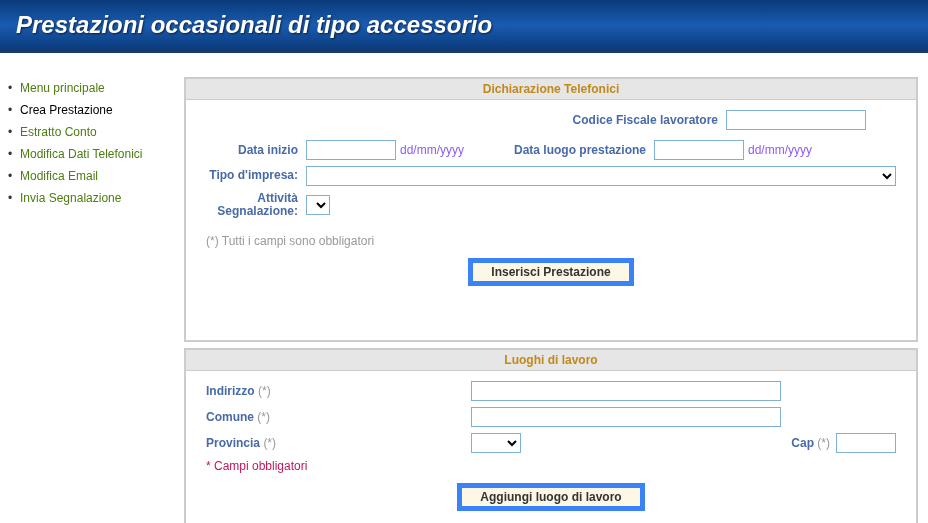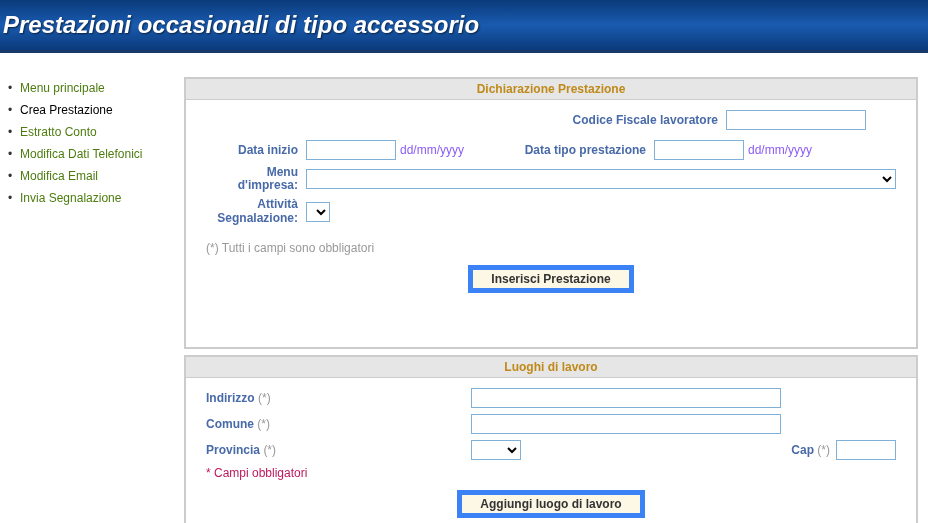--- a/index.html
+++ b/index.html
@@ -7,21 +7,21 @@
   font-family: Verdana, Arial, sans-serif;
   font-size: 12px;
   color: #333;
   background: #fff;
   width: 928px;
 }
 .header-banner {
   height: 50px;
   background: linear-gradient(to bottom, #0a3a7a 0%, #1a5bb0 50%, #0a3a7a 100%);
   position: relative;
-  padding-left: 3px;
+  padding-left: 16px;
   display: flex;
   align-items: center;
 }
 .header-title {
   color: #fff;
   font-size: 24px;
   font-style: italic;
   font-weight: bold;
   text-shadow: 1px 1px 2px rgba(0,0,0,0.6);
 }
@@ -126,41 +126,41 @@
       <li><a>Estratto Conto</a></li>
       <li><a>Modifica Dati Telefonici</a></li>
       <li><a>Modifica Email</a></li>
       <li><a>Invia Segnalazione</a></li>
     </ul>
   </nav>
 
   <div class="main">
 
     <div class="panel">
-      <div class="panel-header">Dichiarazione Prestazione</div>
+      <div class="panel-header">Dichiarazione Telefonici</div>
       <div class="panel-body">
 
         <div class="row" style="justify-content:center; margin-bottom:10px;">
           <div style="width:320px;"></div>
           <span class="label" style="width:170px;">Codice Fiscale lavoratore</span>
           <input type="text" style="width: 140px;">
         </div>
 
         <div class="row">
           <span class="label w100">Data inizio</span>
           <input type="text" style="width: 90px;">
           <span class="hint">dd/mm/yyyy</span>
-          <span class="label" style="width:190px;">Data tipo prestazione</span>
+          <span class="label" style="width:190px;">Data luogo prestazione</span>
           <input type="text" style="width: 90px;">
           <span class="hint">dd/mm/yyyy</span>
         </div>
 
 
         <div class="row">
-          <span class="label w100" style="line-height:1.1;">Menu d'impresa:</span>
+          <span class="label w100" style="line-height:1.1;">Tipo d'impresa:</span>
           <select style="width:590px;"><option></option></select>
         </div>
 
         <div class="row">
           <span class="label w100" style="line-height:1.1;">Attività Segnalazione:</span>
           <select style="width:24px;"><option></option></select>
         </div>
 
         <div class="note">(*) Tutti i campi sono obbligatori</div>
 

